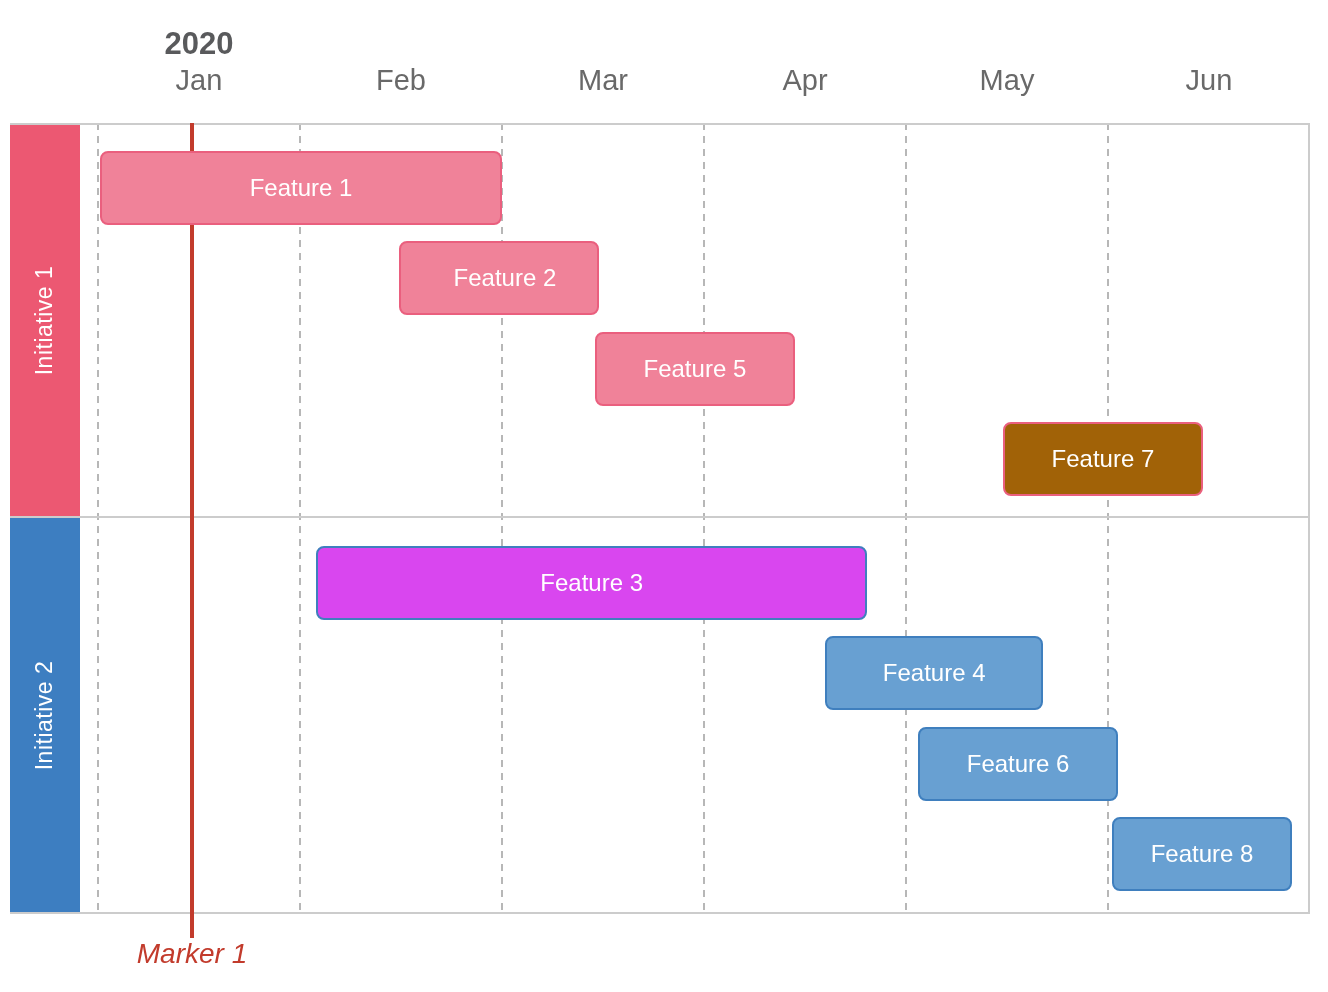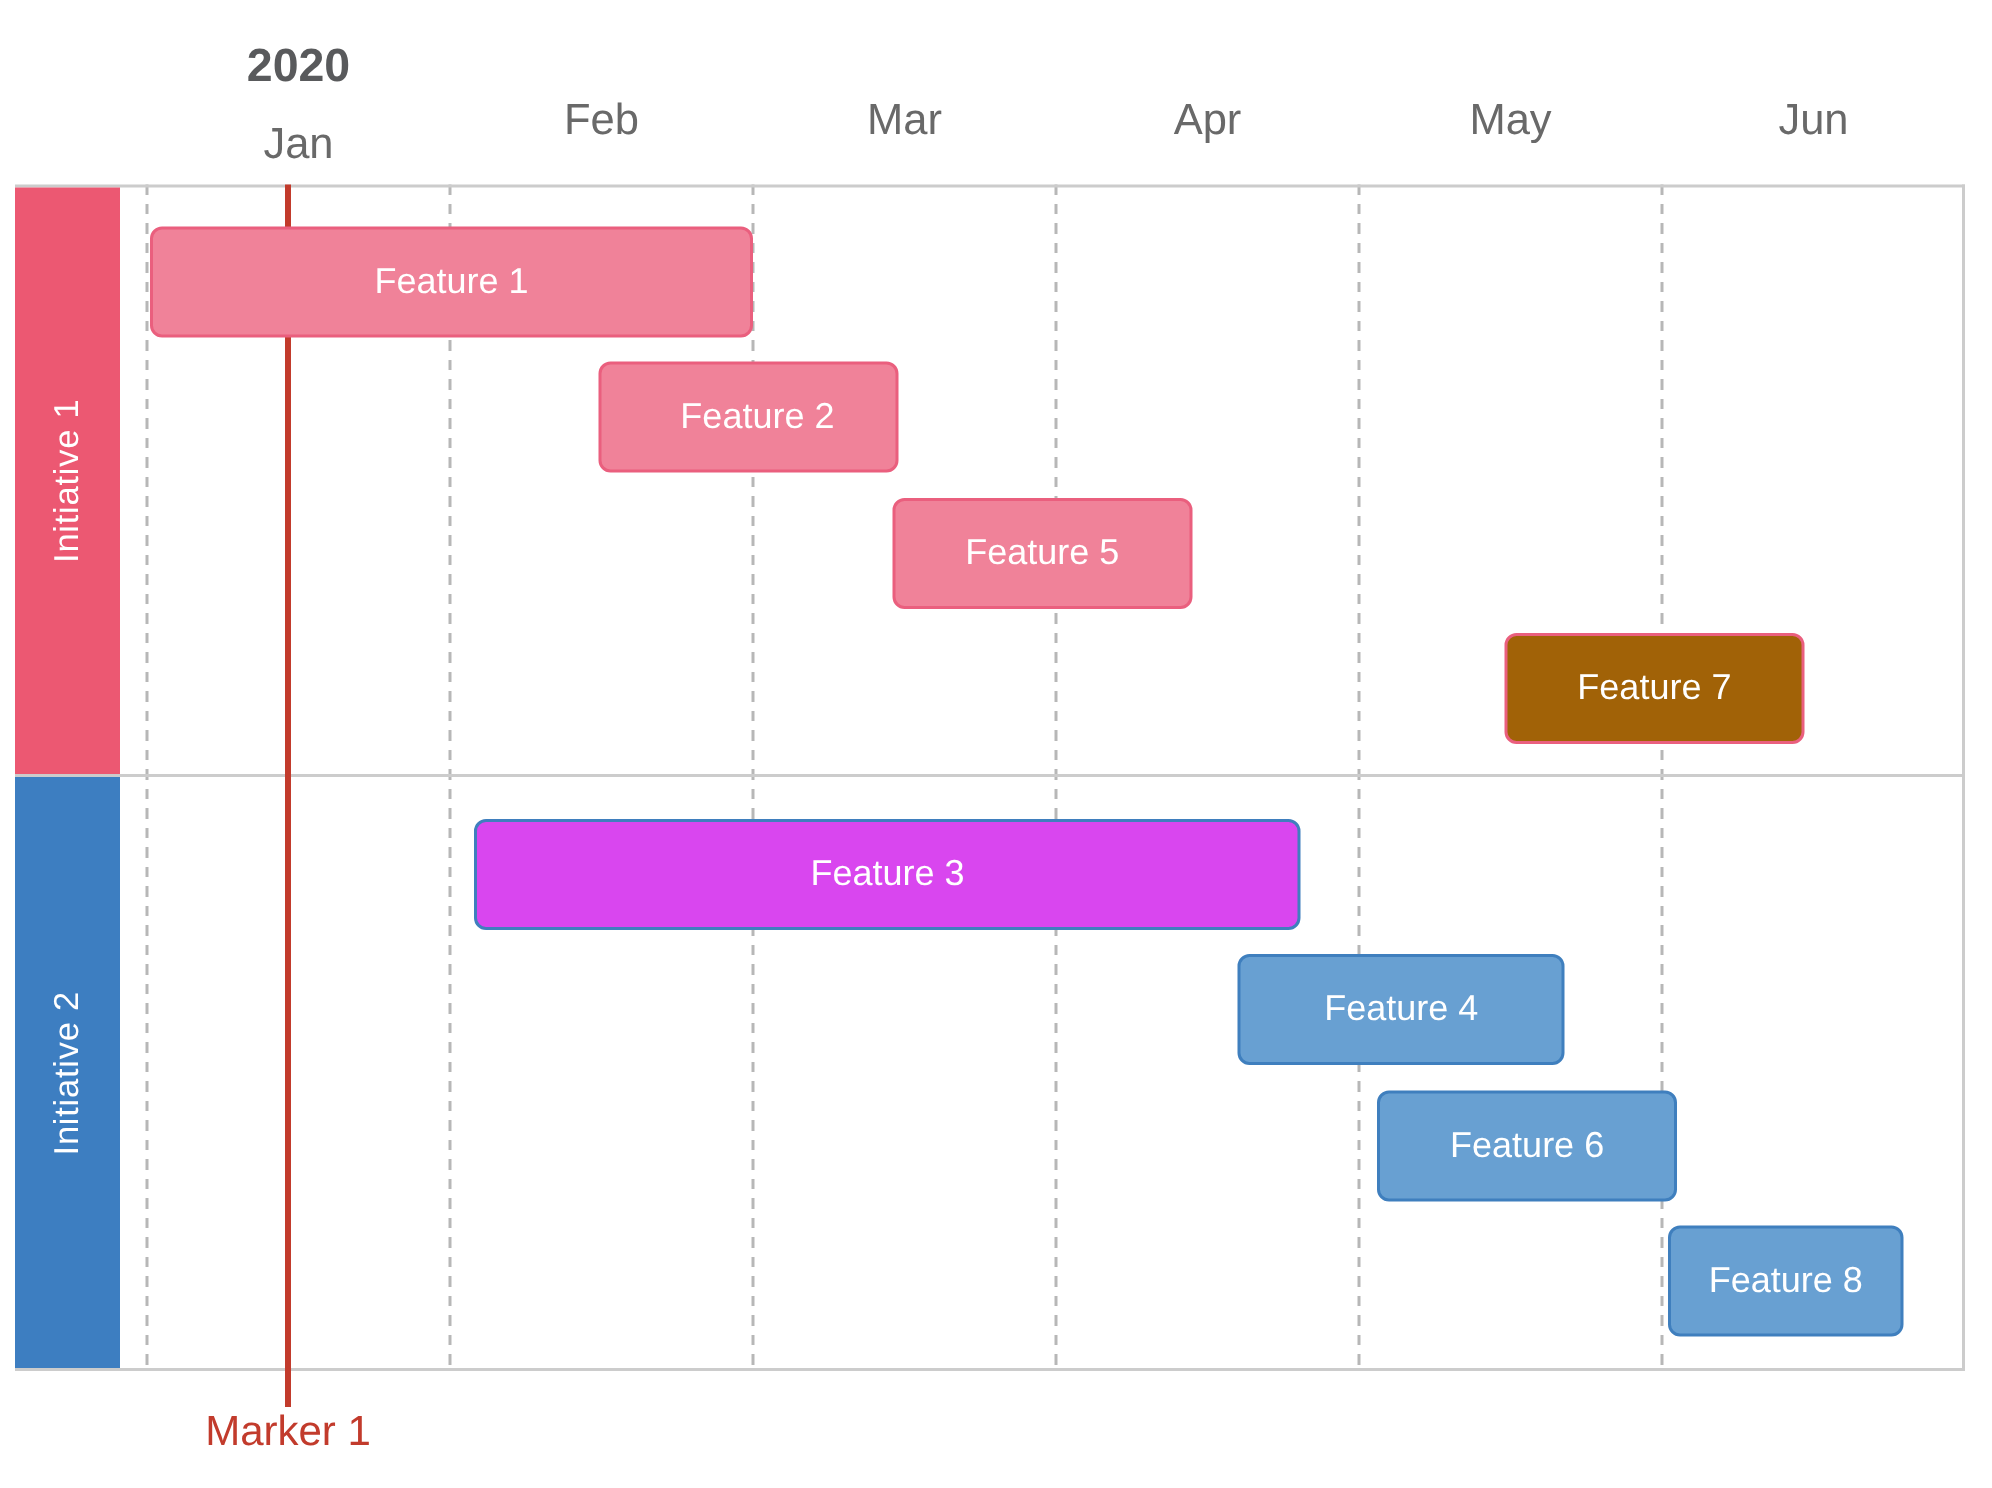--- a/index.html
+++ b/index.html
@@ -93,21 +93,21 @@
     font-size: 28px;
     white-space: nowrap;
   }
 </style>
 </head>
 <body>
 
 <div id="page">
   <div class="year-label" style="left:199px; top:26px;">2020</div>
   <div id="month-row">
-      <div class="month-label" style="left: 199px; top: 64px; margin-top: 16px;">Jan</div>
+      <div class="month-label" style="left: 199px; top: 64px;">Jan</div>
       <div class="month-label" style="left: 401px; top: 64px;">Feb</div>
       <div class="month-label" style="left: 603px; top: 64px;">Mar</div>
       <div class="month-label" style="left: 805px; top: 64px;">Apr</div>
       <div class="month-label" style="left: 1007px; top: 64px;">May</div>
       <div class="month-label" style="left: 1209px; top: 64px;">Jun</div>
     </div>
   <div id="chart">
       <div class="grid-line" style="left: 87px;"></div>
       <div class="grid-line" style="left: 289px;"></div>
       <div class="grid-line" style="left: 491px;"></div>
@@ -139,18 +139,18 @@
       </div>
       <div class="feature-bar" style="left: 306.16px; width: 551px; top: 423px; background: #d946ef; border-color: rgb(63, 127, 190);">
         <span class="bar-label">Feature 3</span>
       </div>
       <div class="feature-bar" style="left: 815.2px; width: 218px; top: 513px; background: rgb(104, 160, 210); border-color: rgb(63, 127, 190);">
         <span class="bar-label">Feature 4</span>
       </div>
       <div class="feature-bar" style="left: 908.12px; width: 199.98px; top: 604px; background: rgb(104, 160, 210); border-color: rgb(63, 127, 190);">
         <span class="bar-label">Feature 6</span>
       </div>
-      <div class="feature-bar" style="left: 1102.04px; width: 157px; top: 694px; background: rgb(104, 160, 210); border-color: rgb(63, 127, 190);">
+      <div class="feature-bar" style="left: 1102.04px; width: 180px; top: 694px; background: rgb(104, 160, 210); border-color: rgb(63, 127, 190);">
         <span class="bar-label">Feature 8</span>
       </div>
     </div>
-  <div class="marker-caption" style="left: 192px; top: 938px; color: rgb(194, 59, 44);">Marker 1</div>
+  <div class="marker-caption" style="left: 192px; top: 938px; color: rgb(194, 59, 44); font-style: italic;">Marker 1</div>
 </div>
 
 </body></html>

